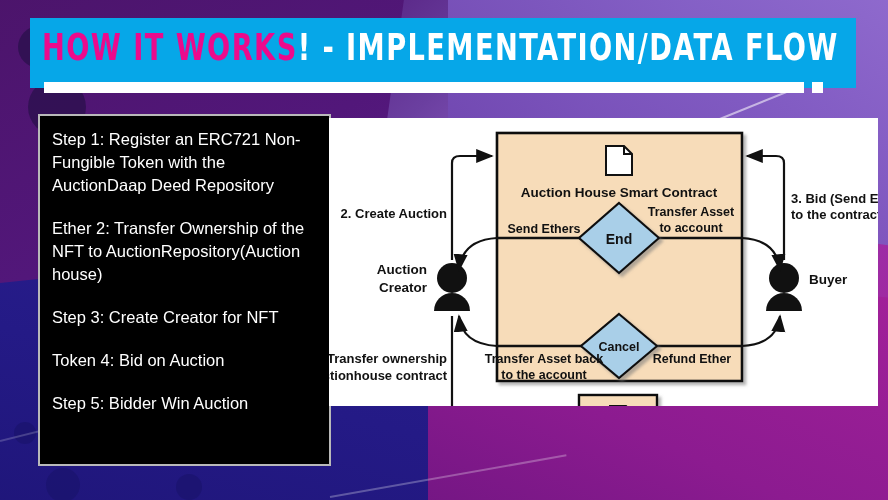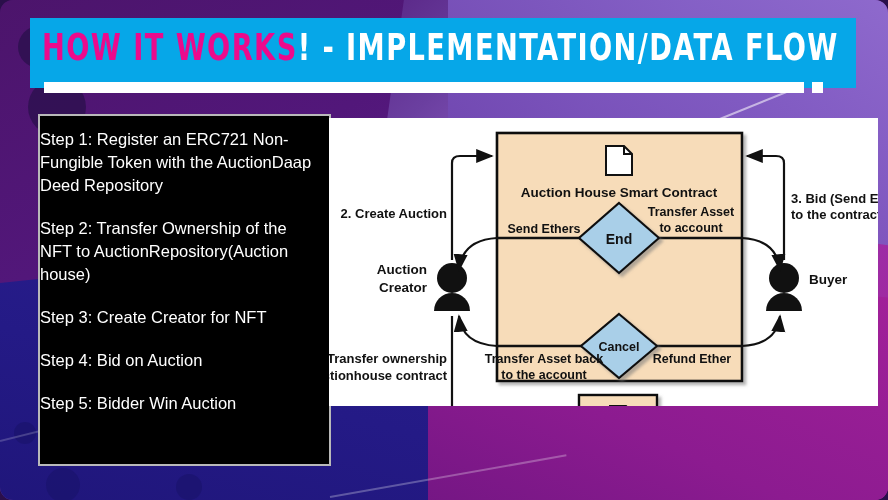--- a/index.html
+++ b/index.html
@@ -1,21 +1,21 @@
 <!DOCTYPE html>
 <html><head>
 <meta charset="utf-8">
 <style>
   html,body{margin:0;padding:0;}
   body{
     width:888px;height:500px;overflow:hidden;
     font-family:"Liberation Sans",sans-serif;
     background:#2a0f4a;
   }
-  #slide{position:relative;width:888px;height:500px;overflow:hidden;border-radius:13px;}
+  #slide{position:relative;width:888px;height:500px;overflow:hidden;}
 
   
   .bg-base{
     position:absolute;inset:0;
     background:
       linear-gradient(135deg,#3d1060 0%,#4a1270 18%,#6b3fa0 38%,#8e5bc4 50%,#7a3fb0 62%,#9c2fa8 78%,#a51f96 100%);
   }
   .bg-tl{
     position:absolute;left:-40px;top:-40px;width:420px;height:420px;
     background:linear-gradient(150deg,#4b1469 0%,#52177a 55%,#5b2088 100%);
@@ -61,21 +61,21 @@
   #banner-title .pink{color:#ec0a8c;}
   #rule-long{position:absolute;left:14px;top:64px;width:760px;height:11px;background:#ffffff;}
   #rule-dot{position:absolute;left:782px;top:64px;width:11px;height:11px;background:#ffffff;}
 
   
   #steps-panel{
     position:absolute;left:38px;top:114px;width:293px;height:352px;
     background:#000000;
     border:2px solid #b9b9b9;
     box-sizing:border-box;
-    padding:12px 10px 0 0;
+    padding:12px 10px 0 12px;
   }
   .step-line{
     color:#ffffff;
     font-size:16.5px;
     line-height:23px;
     margin:0 0 20px 0;
     font-family:"Liberation Sans",sans-serif;
   }
   .step-line:last-child{margin-bottom:8px;}
 
@@ -108,23 +108,23 @@
   <div class="streak" style="left:0px;top:440px;width:140px;transform:rotate(-14deg);opacity:.35;"></div>
 
   <div id="banner">
     <div id="banner-title"><span class="pink">HOW IT WORKS</span><span class="white">! - IMPLEMENTATION/DATA FLOW</span></div>
     <div id="rule-long"></div>
     <div id="rule-dot"></div>
   </div>
 
   <div id="steps-panel">
     <p class="step-line">Step 1: Register an ERC721 Non-Fungible Token with the AuctionDaap Deed Repository</p>
-    <p class="step-line">Step 2: Transfer Ownership of the NFT to AuctionRepository(Auction house)</p>
+    <p class="step-line">Ether 2: Transfer Ownership of the NFT to AuctionRepository(Auction house)</p>
     <p class="step-line">Step 3: Create Creator for NFT</p>
-    <p class="step-line">Step 4: Bid on Auction</p>
+    <p class="step-line">Token 4: Bid on Auction</p>
     <p class="step-line">Step 5: Bidder Win Auction</p>
   </div>
 
   <div id="diagram-panel">
     <svg id="diagram-svg" width="549" height="365" viewBox="0 0 549 365">
       <defs>
         <marker id="arrow" markerWidth="9" markerHeight="9" refX="7.2" refY="3.2" orient="auto" markerUnits="strokeWidth">
           <path d="M0,0 L8,3.2 L0,6.4 z" fill="#111111"></path>
         </marker>
         <filter id="softshadow" x="-20%" y="-20%" width="150%" height="150%">

